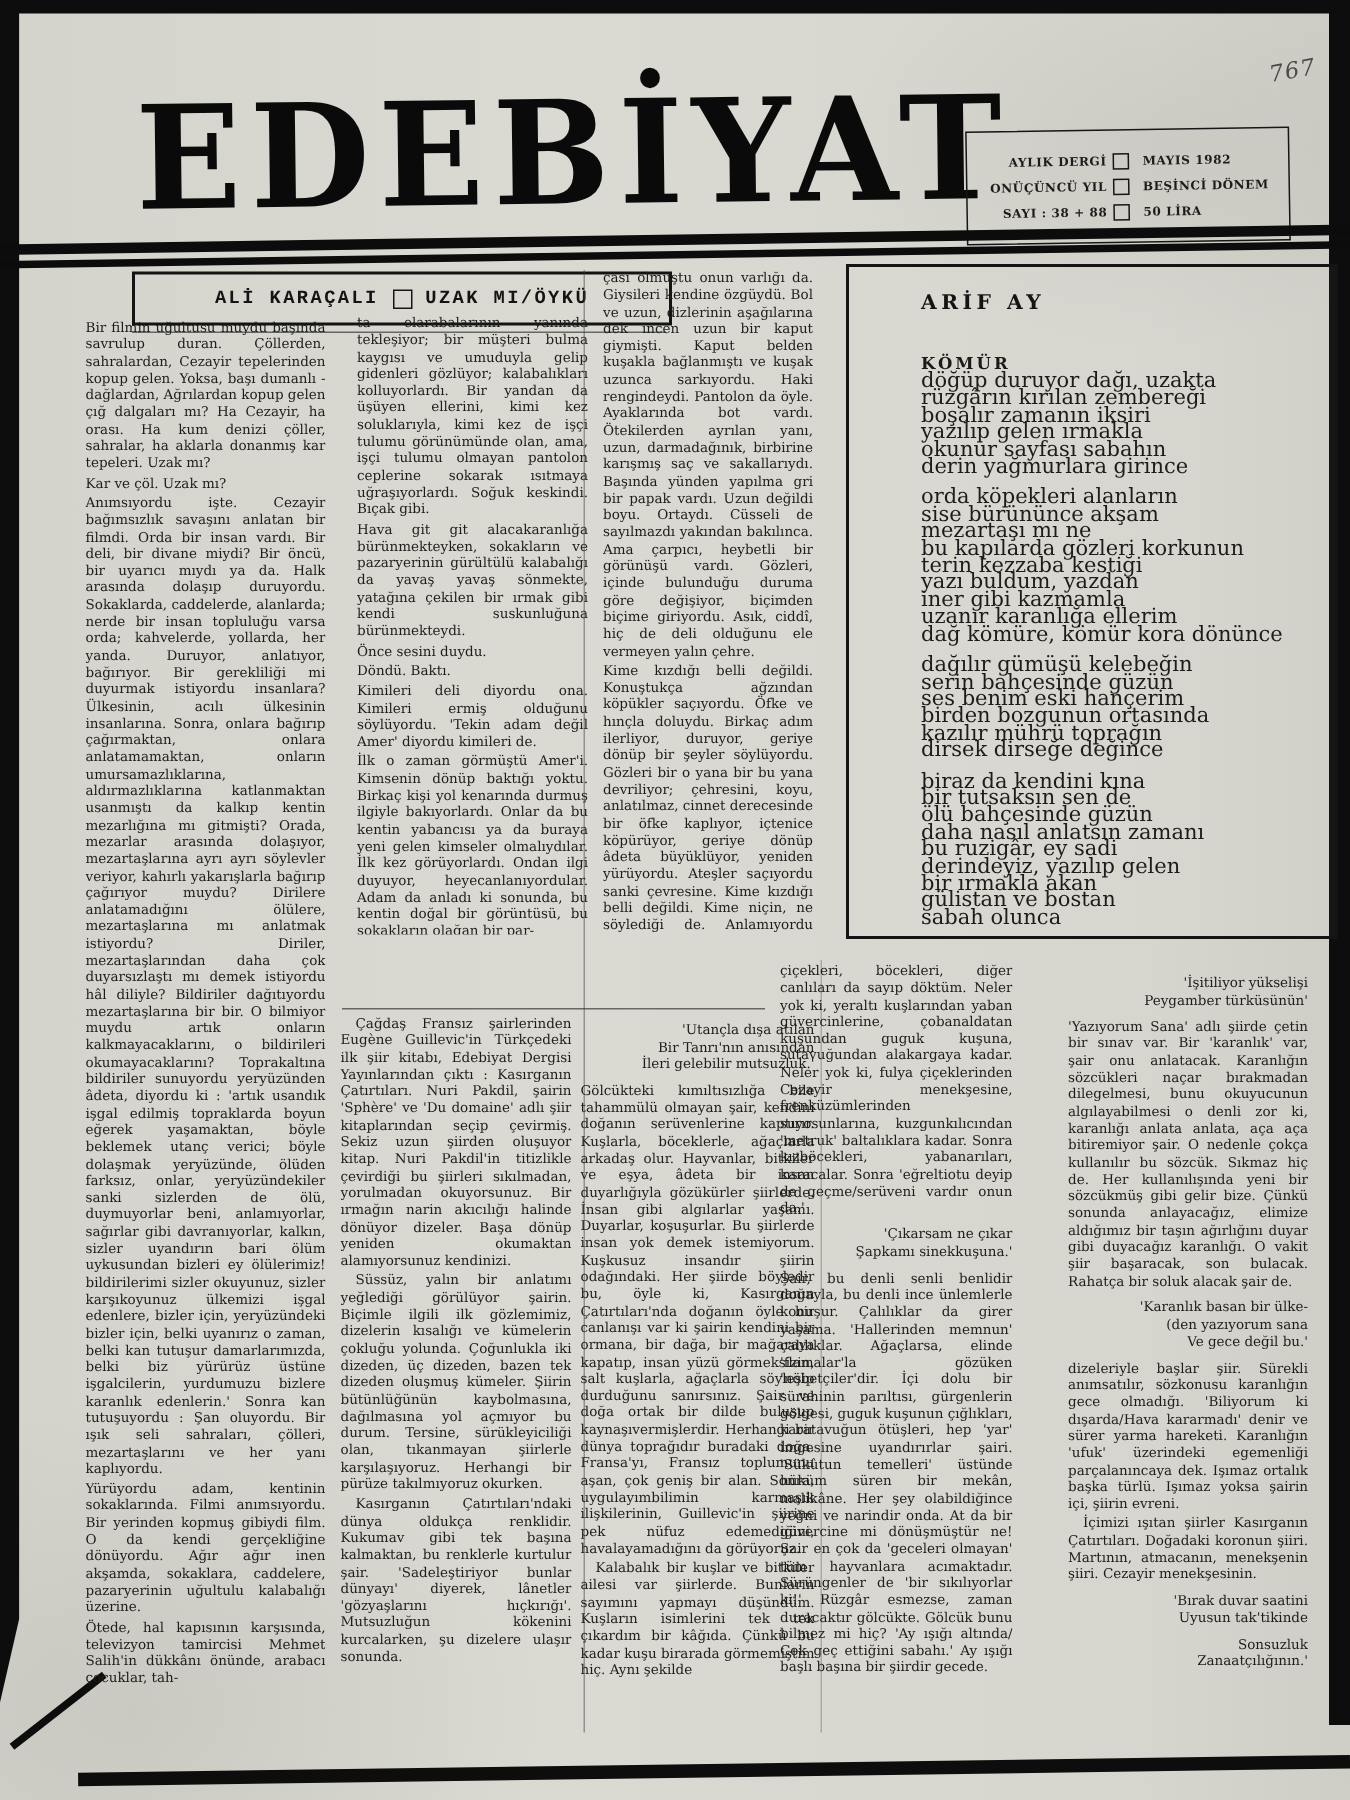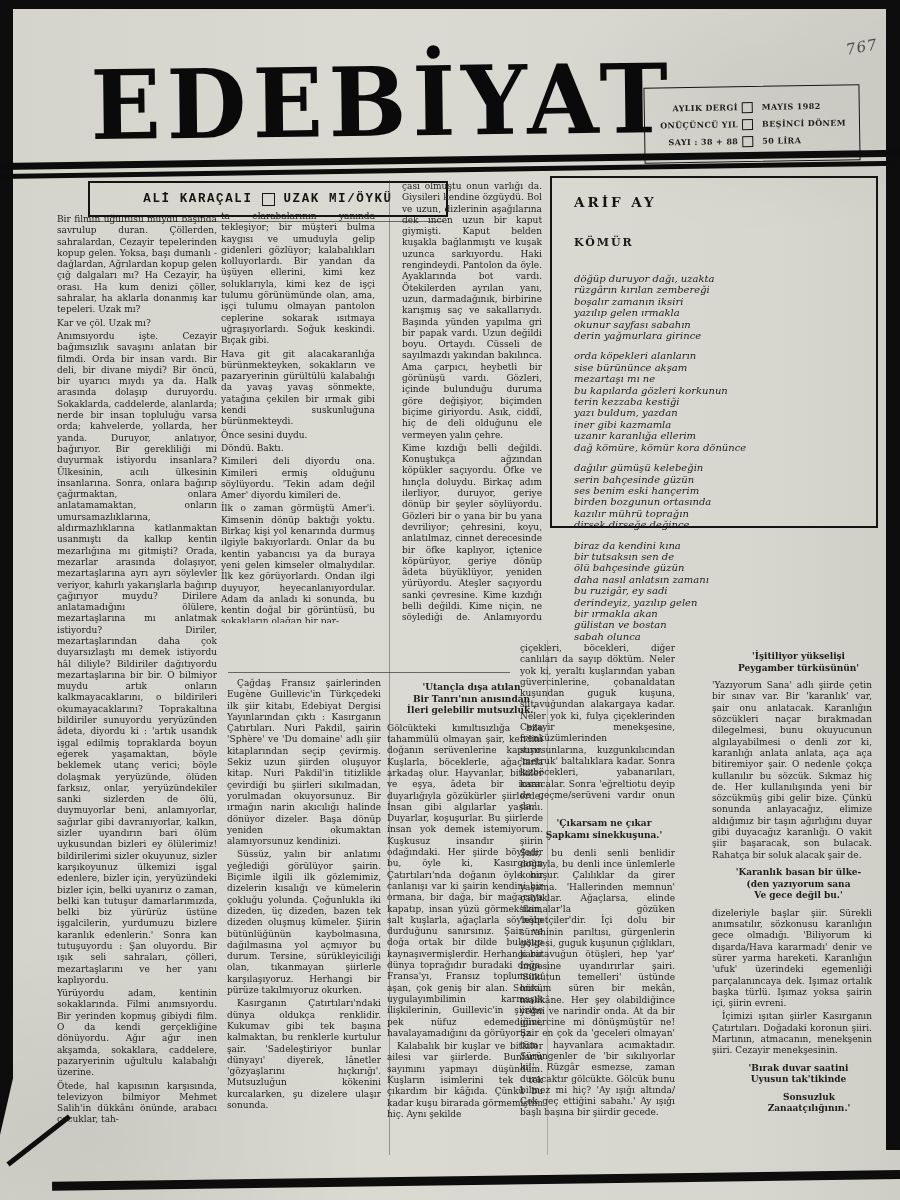--- a/index.html
+++ b/index.html
@@ -28,29 +28,29 @@
   
   .hdr-box{border:2px solid #141414;display:flex;align-items:center;justify-content:center;
       font-family:Liberation Mono, monospace;font-weight:bold;letter-spacing:1.6px;
       font-size:12.5px;color:#141414;white-space:nowrap;}
   .hdr-box .cbx{width:11px;height:11px;margin:0 9px;vertical-align:-1px;}
   .hdr-underline{height:0;border-top:1px solid #2a2a2a;opacity:.65;}
   
   .col{font-size:9px;line-height:11.3px;text-align:justify;overflow:hidden;color:#1d1d1b;}
   .col p{margin:0 0 2px 0;}
   .col p.ind{text-indent:10px;}
-  .col p.q{font-weight:bold;text-align:center;padding-left:13px;margin:6px 0;line-height:11.6px;}
+  .col p.q{font-weight:normal;text-align:right;padding-left:13px;margin:6px 0;line-height:11.6px;}
   .col p.q.q2{padding-left:34px;}
   .vline{width:1px;background:#3a3a36;opacity:.45;}
   
-  #poem-box{left:550px;top:176px;width:328px;height:352px;border:2.4px solid #141414;
-      padding:16px 18px 0 22px;box-sizing:border-box;background:rgba(255,255,255,0.04);}
+  #poem-box{left:564px;top:176px;width:328px;height:450px;border:2.4px solid #141414;
+      padding:16px 18px 0 48px;box-sizing:border-box;background:rgba(255,255,255,0.04);}
   #poem-author{font-size:13.5px;font-weight:bold;letter-spacing:3px;color:#141414;}
   #poem-title{font-size:11px;font-weight:bold;letter-spacing:2px;margin-top:26px;color:#1a1a1a;}
-  #poem-body{margin-top:24px;font-size:10px;line-height:11.4px;text-align:left;font-style:italic;}
+  #poem-body{font-size:14px;line-height:11.4px;text-align:left;}
   #poem-body p{margin:0 0 9px 0;}
   .corner-cut{background:#0d0d0d;}
 </style>
 </head>
 <body>
 
 <div id="page">
 
   <div class="abs bar" style="left:0;top:0;width:900px;height:9px;"></div>
   <div class="abs bar" style="left:0;top:0;width:13px;height:1135px;clip-path:polygon(0 0,100% 0,100% 95%,0 100%);"></div>
@@ -87,23 +87,23 @@
     <span class="cbx"></span>
     <span>UZAK MI/ÖYKÜ</span>
   </div>
   <div class="abs hdr-underline" style="left:88px;top:221px;width:356px;"></div>
 
   <div class="abs col" style="left:57px;top:214px;width:160px;height:932px;">
       <p class="p">Bir filmin uğultusu muydu başında savrulup duran. Çöllerden, sahralardan, Cezayir tepelerinden kopup gelen. Yoksa, başı dumanlı - dağlardan, Ağrılardan kopup gelen çığ dalgaları mı? Ha Cezayir, ha orası. Ha kum denizi çöller, sahralar, ha aklarla donanmış kar tepeleri. Uzak mı?</p>
       <p class="p">Kar ve çöl. Uzak mı?</p>
       <p class="p">Anımsıyordu işte. Cezayir bağımsızlık savaşını anlatan bir filmdi. Orda bir insan vardı. Bir deli, bir divane miydi? Bir öncü, bir uyarıcı mıydı ya da. Halk arasında dolaşıp duruyordu. Sokaklarda, caddelerde, alanlarda; nerde bir insan topluluğu varsa orda; kahvelerde, yollarda, her yanda. Duruyor, anlatıyor, bağırıyor. Bir gerekliliği mi duyurmak istiyordu insanlara? Ülkesinin, acılı ülkesinin insanlarına. Sonra, onlara bağırıp çağırmaktan, onlara anlatamamaktan, onların umursamazlıklarına, aldırmazlıklarına katlanmaktan usanmıştı da kalkıp kentin mezarlığına mı gitmişti? Orada, mezarlar arasında dolaşıyor, mezartaşlarına ayrı ayrı söylevler veriyor, kahırlı yakarışlarla bağırıp çağırıyor muydu? Dirilere anlatamadığını ölülere, mezartaşlarına mı anlatmak istiyordu? Diriler, mezartaşlarından daha çok duyarsızlaştı mı demek istiyordu hâl diliyle? Bildiriler dağıtıyordu mezartaşlarına bir bir. O bilmiyor muydu artık onların kalkmayacaklarını, o bildirileri okumayacaklarını? Toprakaltına bildiriler sunuyordu yeryüzünden âdeta, diyordu ki : 'artık usandık işgal edilmiş topraklarda boyun eğerek yaşamaktan, böyle beklemek utanç verici; böyle dolaşmak yeryüzünde, ölüden farksız, onlar, yeryüzündekiler sanki sizlerden de ölü, duymuyorlar beni, anlamıyorlar, sağırlar gibi davranıyorlar, kalkın, sizler uyandırın bari ölüm uykusundan bizleri ey ölülerimiz! bildirilerimi sizler okuyunuz, sizler karşıkoyunuz ülkemizi işgal edenlere, bizler için, yeryüzündeki bizler için, belki uyanırız o zaman, belki kan tutuşur damarlarımızda, belki biz yürürüz üstüne işgalcilerin, yurdumuzu bizlere karanlık edenlerin.' Sonra kan tutuşuyordu : Şan oluyordu. Bir ışık seli sahraları, çölleri, mezartaşlarını ve her yanı kaplıyordu.</p>
       <p class="p">Yürüyordu adam, kentinin sokaklarında. Filmi anımsıyordu. Bir yerinden kopmuş gibiydi film. O da kendi gerçekliğine dönüyordu. Ağır ağır inen akşamda, sokaklara, caddelere, pazaryerinin uğultulu kalabalığı üzerine.</p>
-      <p class="p">Ötede, hal kapısının karşısında, televizyon bilmiyor Mehmet Salih'in dükkânı önünde, arabacı çocuklar, tah-</p>
+      <p class="p">Ötede, hal kapısının karşısında, televizyon tamircisi Mehmet Salih'in dükkânı önünde, arabacı çocuklar, tah-</p>
     </div>
-  <div class="abs col" style="left:221px;top:211px;width:154px;height:412px;">
+  <div class="abs col" style="left:238px;top:211px;width:154px;height:412px;">
       <p class="p">ta elarabalarının yanında tekleşiyor; bir müşteri bulma kaygısı ve umuduyla gelip gidenleri gözlüyor; kalabalıkları kolluyorlardı. Bir yandan da üşüyen ellerini, kimi kez soluklarıyla, kimi kez de işçi tulumu görünümünde olan, ama, işçi tulumu olmayan pantolon ceplerine sokarak ısıtmaya uğraşıyorlardı. Soğuk keskindi. Bıçak gibi.</p>
       <p class="p">Hava git git alacakaranlığa bürünmekteyken, sokakların ve pazaryerinin gürültülü kalabalığı da yavaş yavaş sönmekte, yatağına çekilen bir ırmak gibi kendi suskunluğuna bürünmekteydi.</p>
       <p class="p">Önce sesini duydu.</p>
       <p class="p">Döndü. Baktı.</p>
       <p class="p">Kimileri deli diyordu ona. Kimileri ermiş olduğunu söylüyordu. 'Tekin adam değil Amer' diyordu kimileri de.</p>
       <p class="p">İlk o zaman görmüştü Amer'i. Kimsenin dönüp baktığı yoktu. Birkaç kişi yol kenarında durmuş ilgiyle bakıyorlardı. Onlar da bu kentin yabancısı ya da buraya yeni gelen kimseler olmalıydılar. İlk kez görüyorlardı. Ondan ilgi duyuyor, heyecanlanıyordular. Adam da anladı ki sonunda, bu kentin doğal bir görüntüsü, bu sokakların olağan bir par-</p>
     </div>
   <div class="abs col" style="left:402px;top:181px;width:140px;height:442px;">
       <p class="p">çası olmuştu onun varlığı da. Giysileri kendine özgüydü. Bol ve uzun, dizlerinin aşağılarına dek incen uzun bir kaput giymişti. Kaput belden kuşakla bağlanmıştı ve kuşak uzunca sarkıyordu. Haki rengindeydi. Pantolon da öyle. Ayaklarında bot vardı. Ötekilerden ayrılan yanı, uzun, darmadağınık, birbirine karışmış saç ve sakallarıydı. Başında yünden yapılma gri bir papak vardı. Uzun değildi boyu. Ortaydı. Cüsseli de sayılmazdı yakından bakılınca. Ama çarpıcı, heybetli bir görünüşü vardı. Gözleri, içinde bulunduğu duruma göre değişiyor, biçimden biçime giriyordu. Asık, ciddî, hiç de deli olduğunu ele vermeyen yalın çehre.</p>
       <p class="p">Kime kızdığı belli değildi. Konuştukça ağzından köpükler saçıyordu. Öfke ve hınçla doluydu. Birkaç adım ilerliyor, duruyor, geriye dönüp bir şeyler söylüyordu. Gözleri bir o yana bir bu yana devriliyor; çehresini, koyu, anlatılmaz, cinnet derecesinde bir öfke kaplıyor, içtenice köpürüyor, geriye dönüp âdeta büyüklüyor, yeniden yürüyordu. Ateşler saçıyordu sanki çevresine. Kime kızdığı belli değildi. Kime niçin, ne söylediği de. Anlamıyordu adam.</p>

